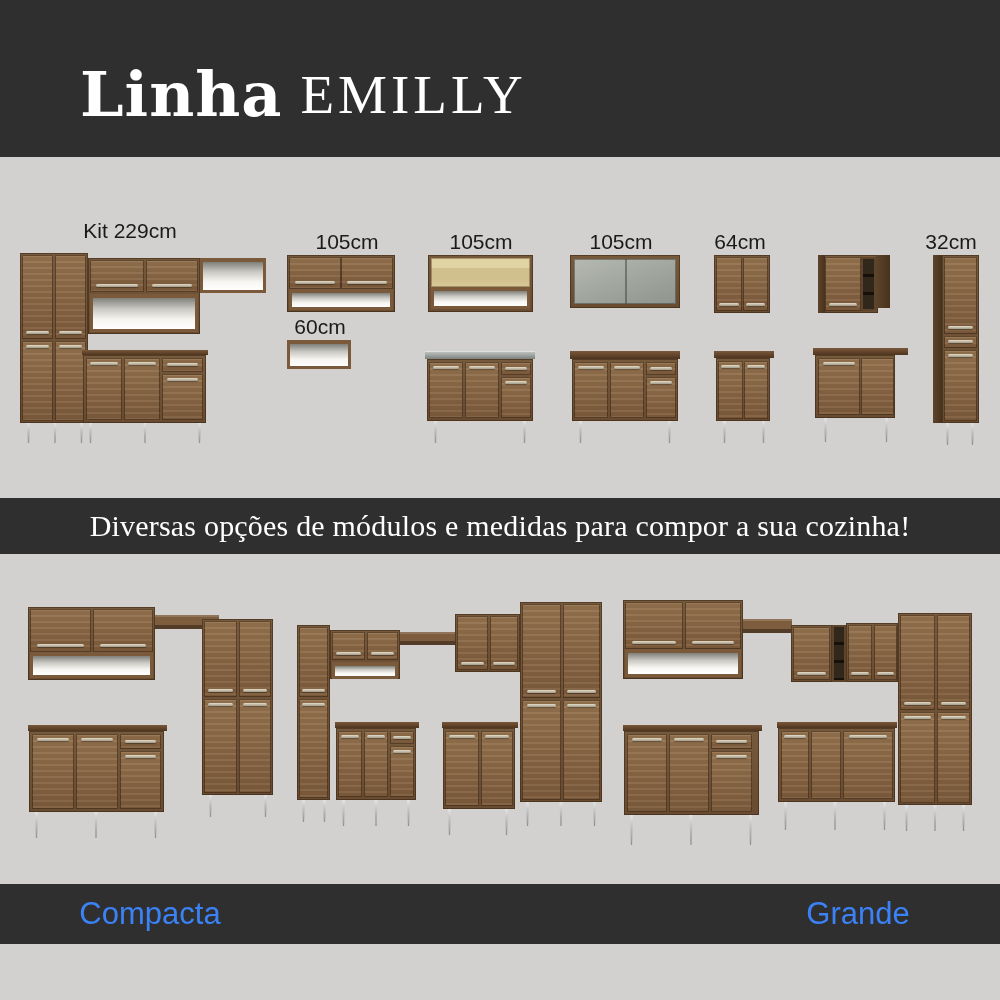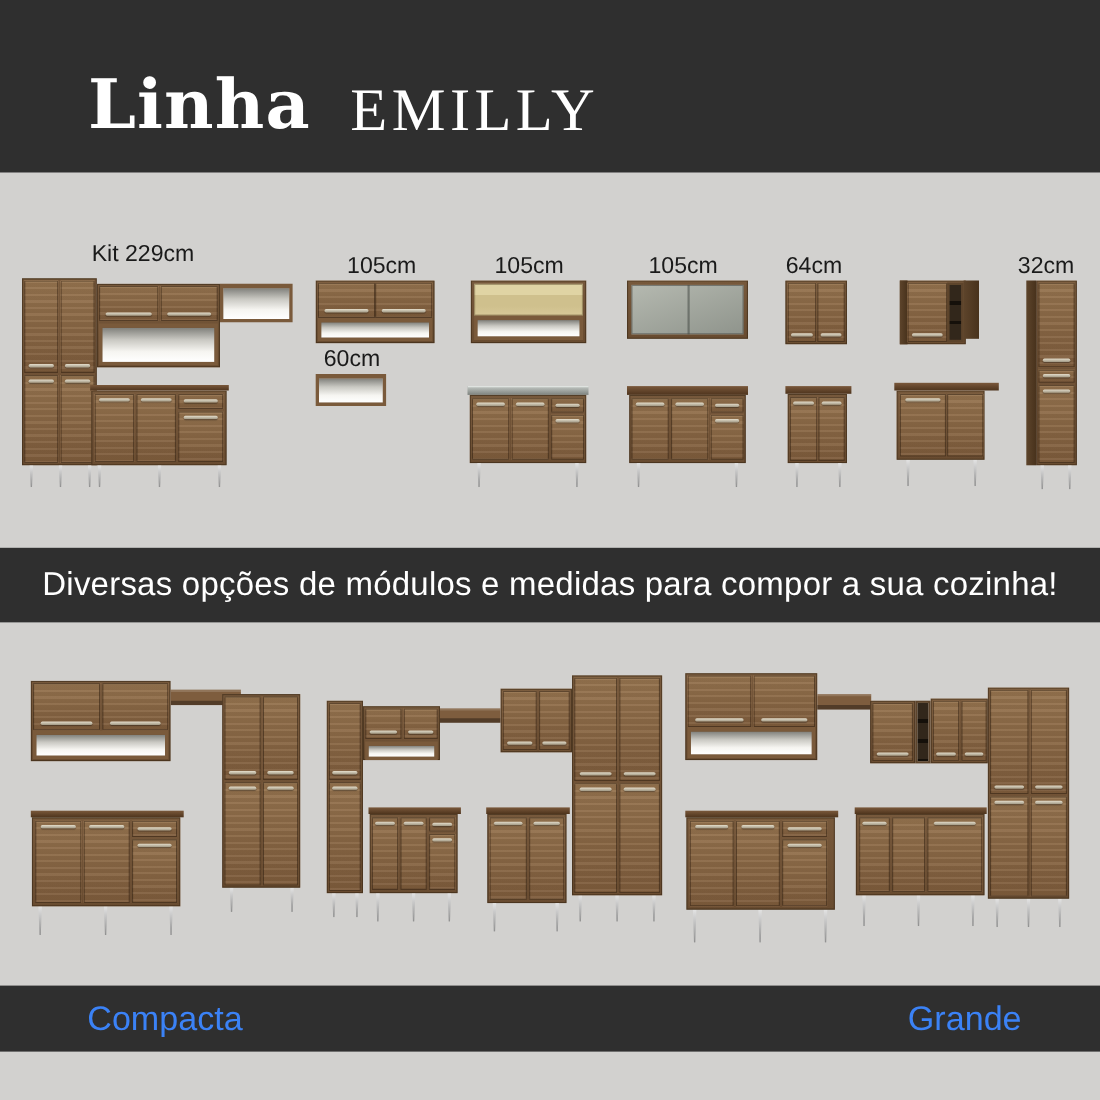--- a/index.html
+++ b/index.html
@@ -3,28 +3,28 @@
 <meta charset="utf-8">
 <style>
   html,body{margin:0;padding:0;}
   body{width:1000px;height:1000px;overflow:hidden;background:#d2d1cf;}
   .page{position:relative;width:1000px;height:1000px;font-family:"Liberation Sans",sans-serif;}
 
   
   .band{background:#2f2f2f;position:relative;}
   .sec-header{height:157px;}
   .sec-modules{height:341px;position:relative;background:#d2d1cf;}
-  .sec-banner{height:68px;display:flex;align-items:center;justify-content:center;}
+  .sec-banner{height:56px;display:flex;align-items:center;justify-content:center;font-family:Liberation Serif, serif;}
   .sec-kitchens{height:330px;position:relative;background:#d2d1cf;}
   .sec-bottom{height:60px;}
   .sec-footer{height:48px;background:#d2d1cf;}
 
   
   .kicker{position:absolute;left:82px;top:24px;color:#fff;font-size:30px;letter-spacing:.5px;}
-  .title{position:absolute;left:80px;top:58px;color:#fff;display:flex;align-items:flex-end;gap:36px;white-space:nowrap;}
+  .title{position:absolute;left:80px;top:58px;color:#fff;display:flex;align-items:center;gap:18px;white-space:nowrap;}
   .t-linha{font-family:"DejaVu Serif",serif;font-weight:bold;font-size:62px;letter-spacing:1px;}
   .t-emilly{font-family:"Liberation Serif",serif;font-size:55px;letter-spacing:4px;}
 
   
   .mod-label{position:absolute;font-size:21px;line-height:22px;color:#1a1a1a;text-align:center;}
   .banner-text{color:#fff;font-size:30px;letter-spacing:.2px;}
   .k-label{position:absolute;color:#3b82f6;font-size:31px;line-height:60px;text-align:center;}
 
   
   .module{position:absolute;}
@@ -450,17 +450,17 @@
         <div class="f f-legs" style="left: 168px; top: 208px; width: 104px; height: 28px;">
           <i class="leg" style="left: 0px;"></i>
           <i class="leg" style="left: 49.5px;"></i>
           <i class="leg" style="left: 99px;"></i>
         </div>
       </div>
   </section>
 
   <section class="band sec-bottom">
     <div class="k-label" style="left:60px;width:180px;">Compacta</div>
-    <div class="k-label" style="left:787px;width:180px;">Grande</div>
+    <div class="k-label" style="left:768px;width:180px;">Grande</div>
   </section>
 
   <footer class="sec-footer"></footer>
 </div>
 
 </body></html>

